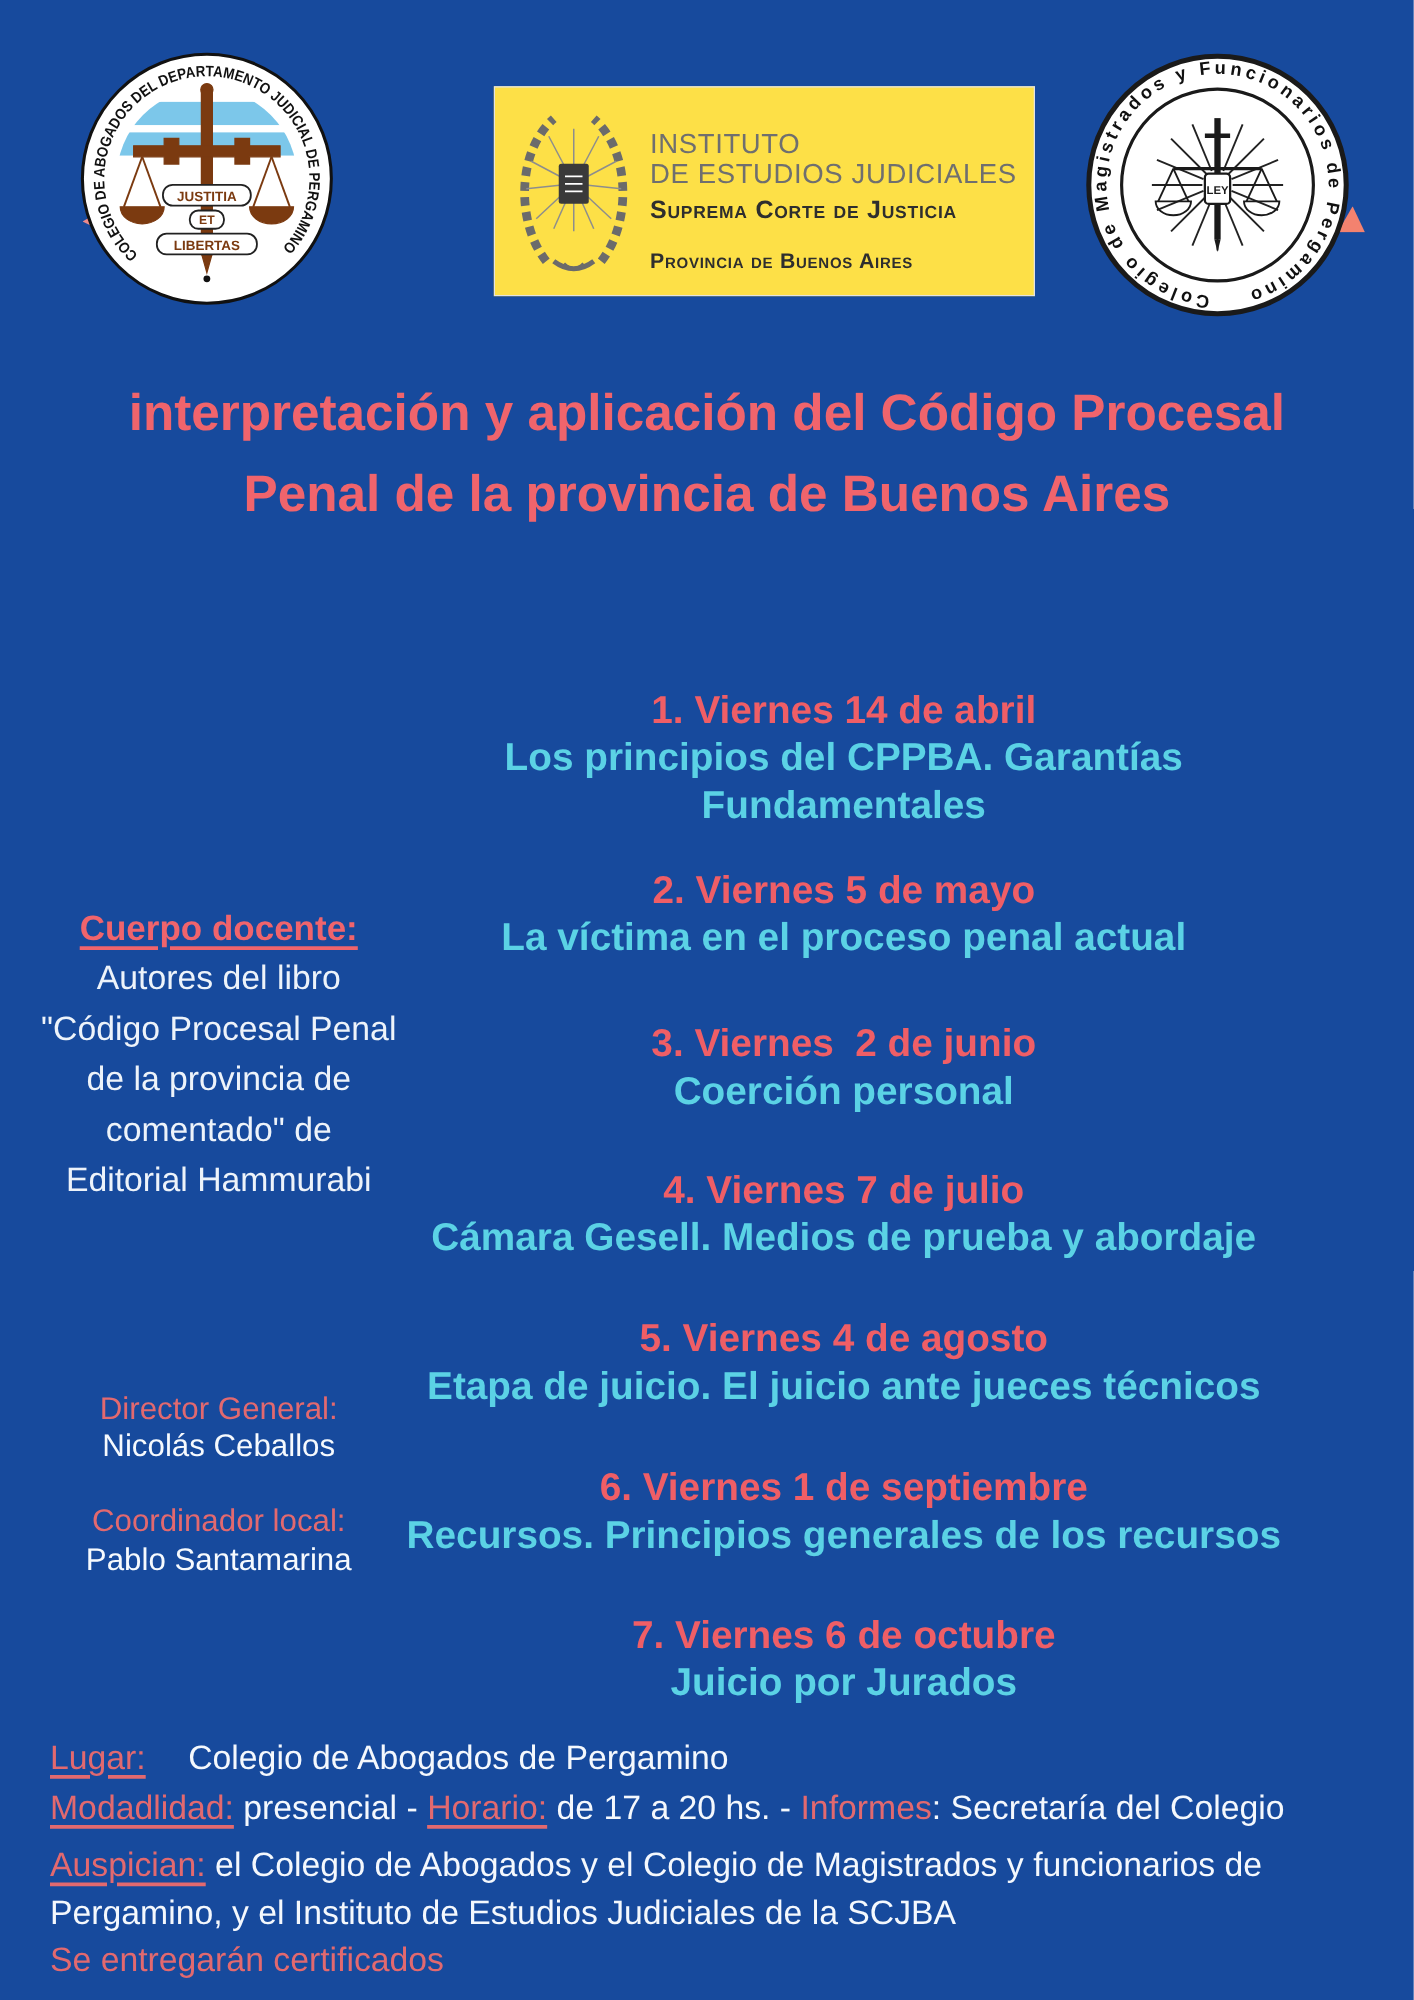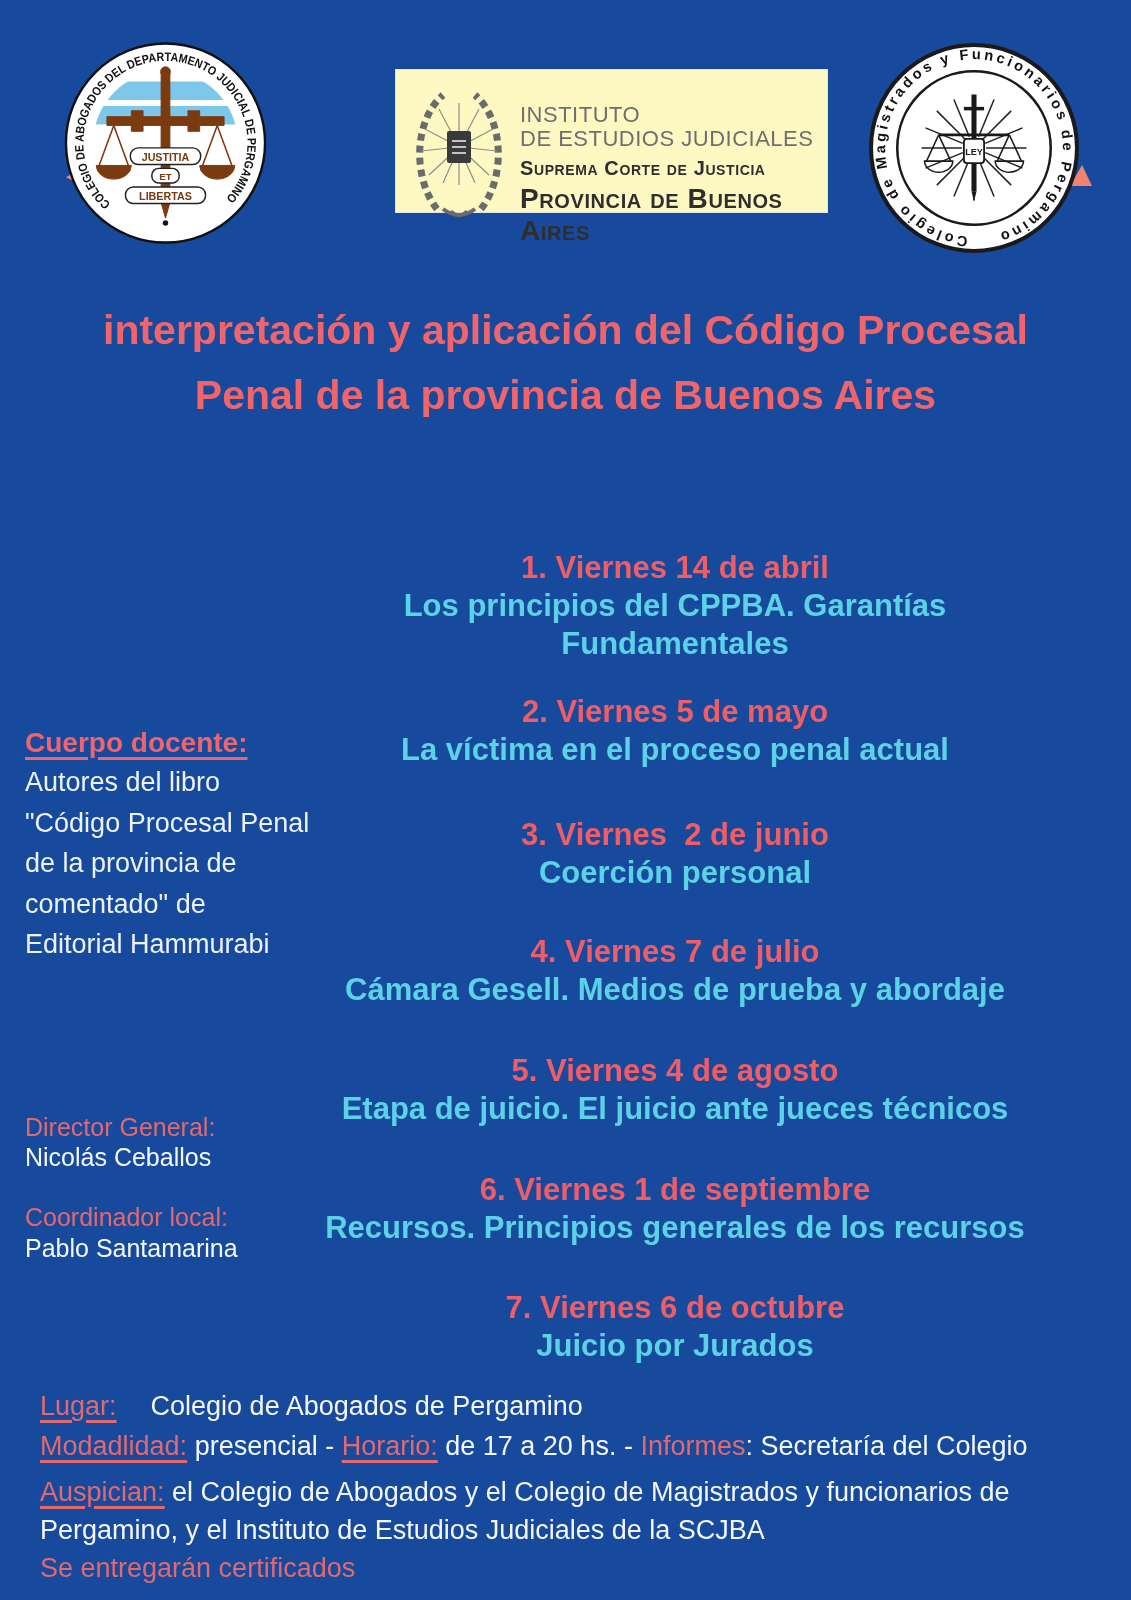--- a/index.html
+++ b/index.html
@@ -10,35 +10,35 @@
     font-family:"Liberation Sans", sans-serif;
     overflow:hidden;
   }
   
   .logo-left{position:absolute;left:63px;top:38px;width:205px;height:210px;}
   .logo-right{position:absolute;left:868px;top:42px;width:212px;height:212px;}
   .tri{position:absolute;}
   .tri-left{left:66px;top:169px;width:14px;height:15px;background:#ED8A8C;clip-path:polygon(100% 0,100% 100%,0 55%);}
   .tri-right{left:1070px;top:165px;width:22px;height:21px;background:#F3826F;clip-path:polygon(55% 0,100% 100%,0 100%);}
   .inst-box{
-    position:absolute;left:395px;top:69px;width:433px;height:144px;
-    background:#fef9c3;box-shadow:0 0 0 1px #e3e3e3 inset;
+    position:absolute;left:395px;top:69px;width:433px;height:168px;
+    background:#fde047;box-shadow:0 0 0 1px #e3e3e3 inset;
   }
   .inst-emblem{position:absolute;left:12px;top:12px;width:104px;height:144px;}
   .inst-l1{position:absolute;left:125px;top:33px;font-size:22px;color:#6f6f6f;letter-spacing:.5px;}
   .inst-l2{position:absolute;left:125px;top:57px;font-size:22px;color:#6f6f6f;letter-spacing:.5px;}
   .inst-l3{position:absolute;left:125px;top:88px;font-size:20px;font-weight:bold;color:#2e2e2e;font-variant:small-caps;letter-spacing:.6px;}
-  .inst-l4{position:absolute;left:125px;top:114px;font-size:28px;font-weight:bold;color:#2e2e2e;font-variant:small-caps;letter-spacing:.6px;}
+  .inst-l4{position:absolute;left:125px;top:130px;font-size:17px;font-weight:bold;color:#2e2e2e;font-variant:small-caps;letter-spacing:.6px;}
   
   .title{
     position:absolute;left:0;top:298px;width:1131px;text-align:center;
     color:#F0646C;font-weight:bold;font-size:41px;line-height:65px;
   }
   
-  .side{position:absolute;left:25px;width:300px;text-align:left;}
+  .side{position:absolute;left:25px;width:300px;text-align:center;}
   .side-heading{top:727px;font-size:28px;font-weight:bold;color:#F0646C;}
   .u{text-decoration:underline;text-underline-offset:5px;text-decoration-thickness:2.5px;}
   .side-body{top:762px;font-size:27px;line-height:40.5px;color:#EDF3FA;}
   .role-label{font-size:25px;color:#E2696F;}
   .role-name{font-size:25px;color:#F6FAFE;}
   .dg-label{top:1113px;} .dg-name{top:1143px;}
   .cl-label{top:1203px;} .cl-name{top:1234px;}
   
   .session{position:absolute;left:220px;width:910px;text-align:center;font-weight:bold;}
   .s-date{color:#EF5E66;font-size:31px;line-height:39px;white-space:pre-wrap;}

